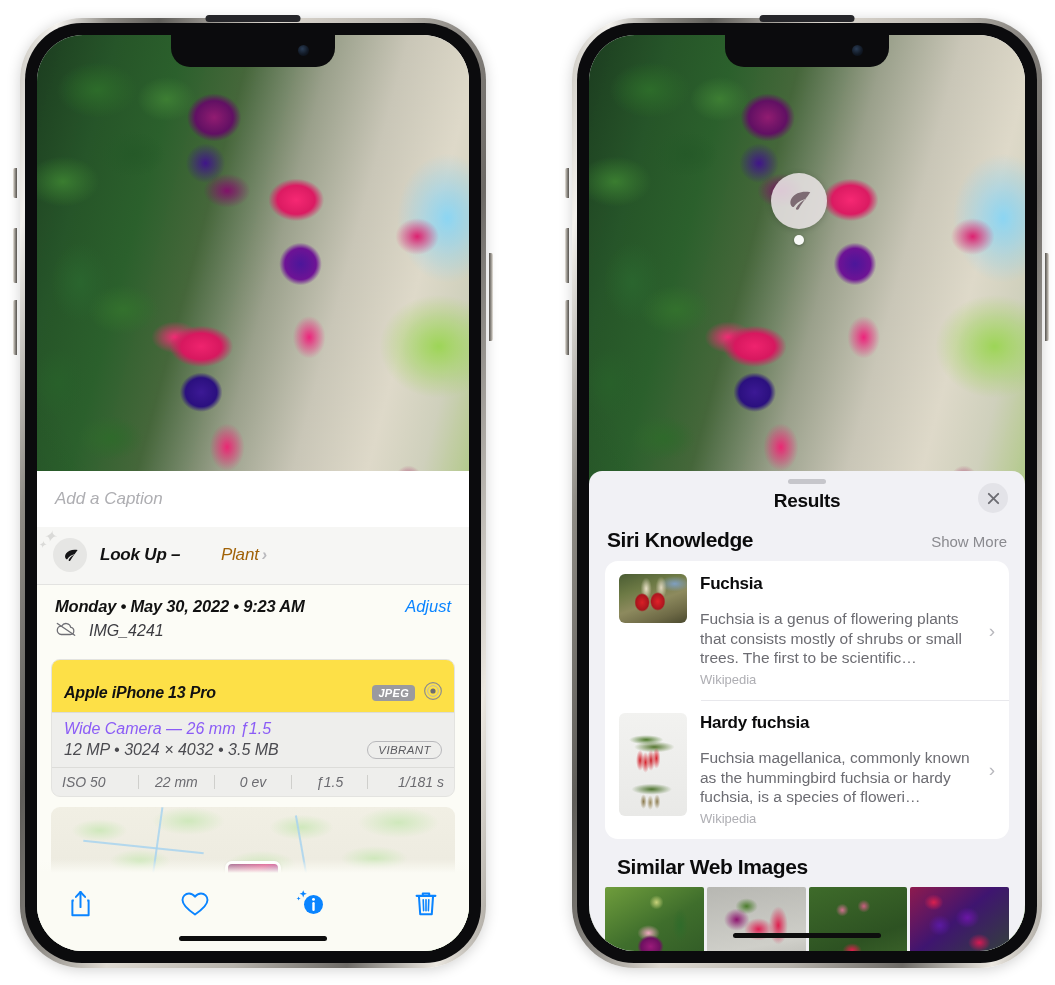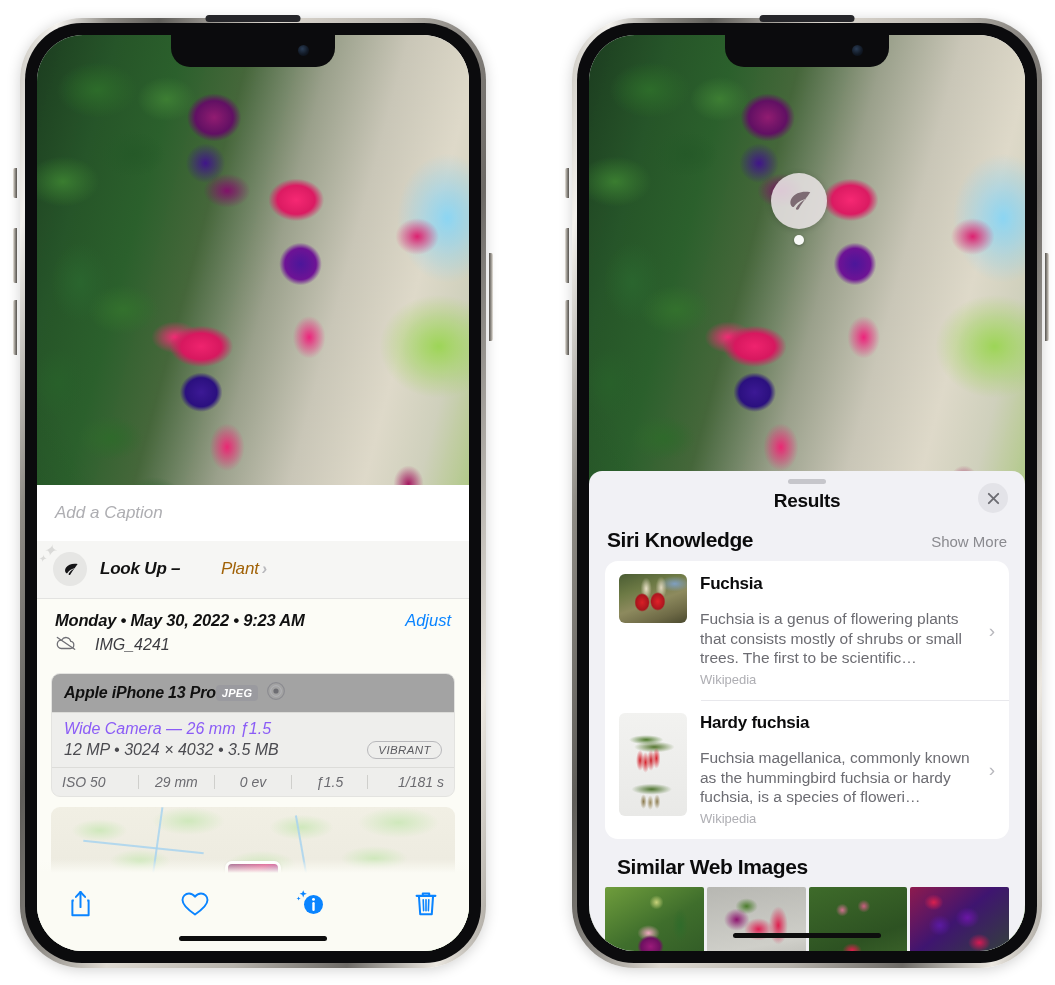--- a/index.html
+++ b/index.html
@@ -149,30 +149,30 @@
   .leaf-badge .spark.s1 { top: -9px; left: -10px; font-size: 16px; }
   .leaf-badge .spark.s2 { top: 2px;  left: -15px; font-size: 10px; }
   .lookup-text { font-size: 17px; color:#111; font-weight: 700; letter-spacing: -.2px; }
   .lookup-text .muted { color:#a16207; font-weight: 400; margin-left: 36px; }
   .chev { color:#b9b9bd; font-size: 16px; margin-left: 3px; }
 
   .meta-block { padding: 12px 18px 10px; background:#fcfcf6; }
   .meta-line1 { display:flex; align-items:center; justify-content:space-between; }
   .meta-date { font-size: 16.5px; font-weight: 700; color:#111; letter-spacing:-.2px; }
   .adjust { font-size: 16.5px; color:#0a84ff; }
-  .meta-line2 { display:flex; align-items:center; gap:18px; margin-top: 5px; }
+  .meta-line2 { display:flex; align-items:center; gap:12px; margin-top: 5px; }
   .meta-filename { font-size: 16px; color:#3c3c41; }
 
   .exif-card {
     margin: 8px 14px 0; border-radius: 9px; overflow:hidden;
     background:#eeeeec; border:1px solid #e3e3e0;
   }
   .exif-head {
-    display:flex; align-items:center; 
-    padding: 7px 11px 7px 12px; background:#a3a3a3;
+    display:flex; align-items:center; justify-content:space-between;
+    padding: 21px 11px 7px 12px; background:#fde047;
     border-bottom:1px solid #dcdcd9;
   }
   .exif-device { font-size: 16px; font-weight: 700; color:#111; letter-spacing:-.2px; }
   .exif-head-right { display:flex; align-items:center; gap:8px; }
   .tag-jpeg {
     font-size: 11px; font-weight: 700; color:#fff; background:#9a9a9f;
     padding: 2px 6px; border-radius: 4px; letter-spacing:.3px;
   }
   .exif-body { padding: 7px 12px 8px; }
   .exif-lens { font-size: 16px; color:#8b5cf6; }
@@ -409,21 +409,21 @@
             <div class="exif-body">
               <div class="exif-lens">Wide Camera — 26 mm ƒ1.5</div>
               <div class="exif-row2">
                 <span class="exif-size">12 MP • 3024 × 4032 • 3.5 MB</span>
                 <span class="tag-vibrant">VIBRANT</span>
               </div>
             </div>
             <div class="exif-foot">
               <span>ISO 50</span>
               <span class="exif-div"></span>
-              <span>29 mm</span>
+              <span>22 mm</span>
               <span class="exif-div"></span>
               <span>0 ev</span>
               <span class="exif-div"></span>
               <span>ƒ1.5</span>
               <span class="exif-div"></span>
               <span>1/181 s</span>
             </div>
           </div>
 
           <div class="map">

